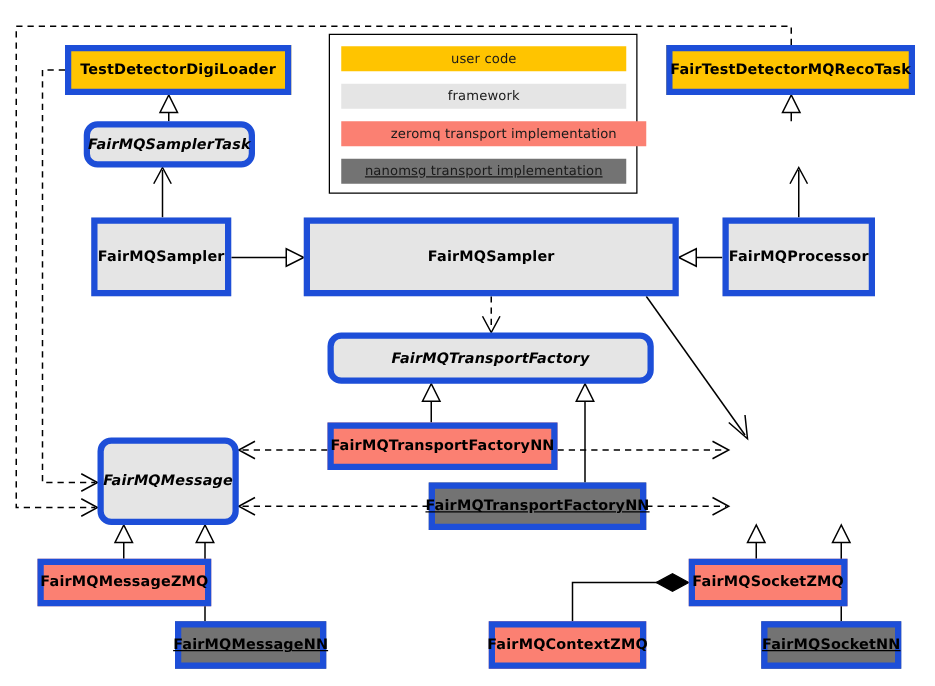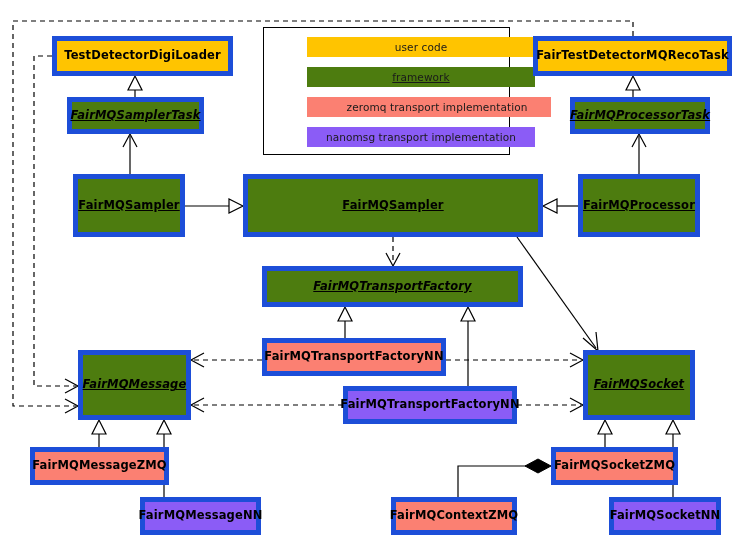--- a/index.html
+++ b/index.html
@@ -32,25 +32,25 @@
     align-items: center;
     justify-content: center;
     text-align: center;
     color: #000000;
     font-size: 11.5px;
     font-weight: bold;
     line-height: 1.15;
     letter-spacing: 0.15px;
     padding: 0 4px;
   }
-  .node.abstract { font-style: italic; }
+  .node.abstract { font-style: italic; border-radius: 11px; }
   .c-user       { background: #FFC400; }
-  .c-framework  { background: #4d7c0f; text-decoration: underline; }
+  .c-framework  { background: #e5e5e5; }
   .c-zeromq     { background: #FB8072; }
-  .c-nanomsg    { background: #8b5cf6; }
+  .c-nanomsg    { background: #737373; text-decoration: underline; }
 
   #legend-box {
     position: absolute;
     left: 263px;
     top: 27px;
     width: 247px;
     height: 128px;
     box-sizing: border-box;
     border: 1px solid #000000;
     background: #ffffff;
@@ -60,21 +60,20 @@
     left: 9px;
     width: 228px;
     height: 20px;
     display: flex;
     align-items: center;
     justify-content: center;
     font-size: 10.5px;
     font-weight: normal;
     color: #1a1a1a;
     letter-spacing: 0.1px;
-    margin-left: 34px;
   }
 </style>
 </head>
 <body>
 
 <div id="diagram-root">
 
   <svg id="edge-layer" width="748" height="549" viewBox="0 0 748 549" xmlns="http://www.w3.org/2000/svg">
 
     <g>
@@ -189,37 +188,35 @@
     <div class="legend-row c-zeromq" style="top:69px;padding-left:16px;">zeromq transport implementation</div>
     <div class="legend-row c-nanomsg" style="top:99px;">nanomsg transport implementation</div>
   </div>
 
   <div class="node c-user" style="left:52px; top:36px; width:181px; height:40px;">TestDetectorDigiLoader</div>
 
   <div class="node c-user" style="left:533px; top:36px; width:199px; height:40px;">FairTestDetectorMQRecoTask</div>
 
   <div class="node c-framework abstract" style="left:67px; top:97px; width:137px; height:37px;">FairMQSamplerTask</div>
 
-  <div class="node c-framework abstract" style="left:570px; top:97px; width:140px; height:37px;">FairMQProcessorTask</div>
 
   <div class="node c-framework" style="left:73px; top:174px; width:112px; height:63px;">FairMQSampler</div>
 
   <div class="node c-framework" style="left:243px; top:174px; width:300px; height:63px;">FairMQSampler</div>
 
   <div class="node c-framework" style="left:578px; top:174px; width:122px; height:63px;">FairMQProcessor</div>
 
   <div class="node c-framework abstract" style="left:262px; top:266px; width:261px; height:41px;">FairMQTransportFactory</div>
 
   <div class="node c-zeromq" style="left:262px; top:338px; width:184px; height:38px;">FairMQTransportFactoryNN</div>
 
   <div class="node c-nanomsg" style="left:343px; top:386px; width:174px; height:38px;">FairMQTransportFactoryNN</div>
 
   <div class="node c-framework abstract" style="left:78px; top:350px; width:113px; height:70px;">FairMQMessage</div>
 
-  <div class="node c-framework abstract" style="left:583px; top:350px; width:112px; height:70px;">FairMQSocket</div>
 
   <div class="node c-zeromq" style="left:30px; top:447px; width:139px; height:38px;">FairMQMessageZMQ</div>
 
   <div class="node c-nanomsg" style="left:104px; top:497px; width:121px; height:38px;margin-left:36px;">FairMQMessageNN</div>
 
   <div class="node c-zeromq" style="left:551px; top:447px; width:127px; height:38px;">FairMQSocketZMQ</div>
 
   <div class="node c-nanomsg" style="left:609px; top:497px; width:112px; height:38px;">FairMQSocketNN</div>
 
   <div class="node c-zeromq" style="left:391px; top:497px; width:126px; height:38px;">FairMQContextZMQ</div>

